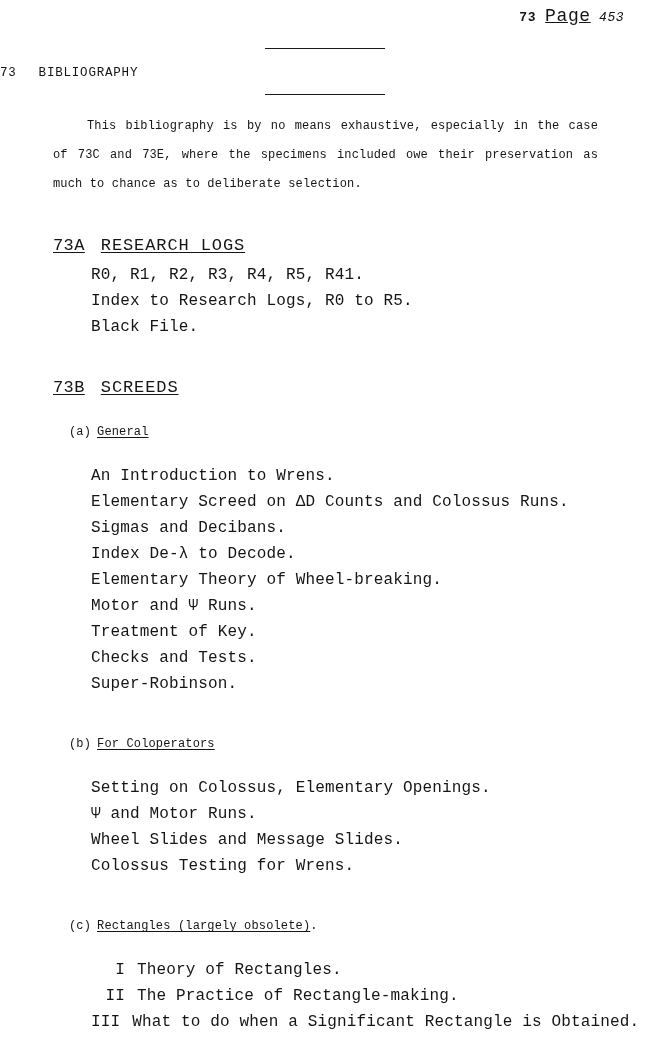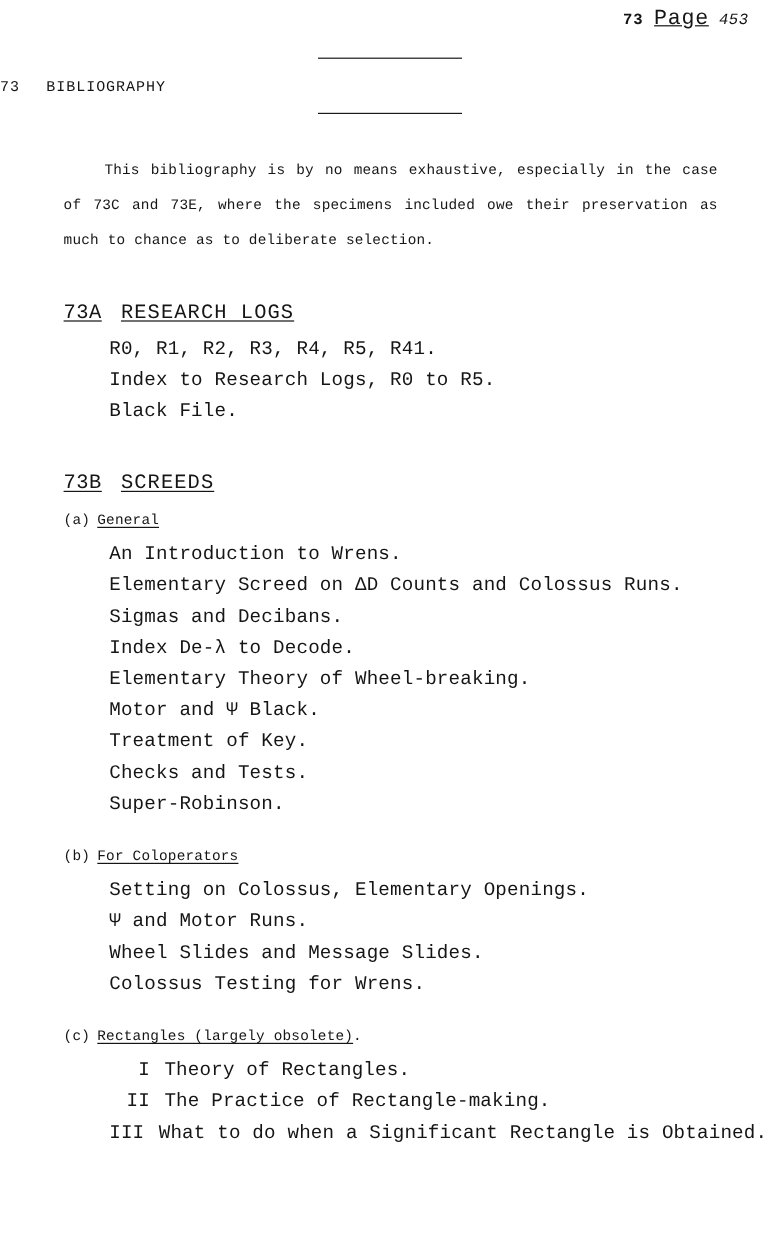--- a/index.html
+++ b/index.html
@@ -60,21 +60,21 @@
   .title-line {
     font-size: 12.5px;
     letter-spacing: 0.8px;
     white-space: nowrap;
   }
   .title-line .tnum { margin-right: 22px; }
 
   
   .body {
     position: absolute;
-    top: 128px;
+    top: 112px;
     left: 53px;
     width: 545px;
     font-size: 12px;
     line-height: 29px;
     letter-spacing: 0.15px;
   }
   .para {
     margin: 0 0 6px 0;
     text-align: justify;
     text-justify: inter-word;
@@ -94,21 +94,21 @@
     text-underline-offset: 2px;
     margin-right: 16px;
   }
   .section-head .name {
     text-decoration: underline;
     text-underline-offset: 2px;
     letter-spacing: 0.9px;
   }
 
   .sub-head {
-    margin: 0;
+    margin: 16px;
     font-size: 12px;
   }
   .sub-head .marker { margin-right: 6px; }
   .sub-head .label {
     text-decoration: underline;
     text-underline-offset: 2px;
   }
 
   .item-list {
     list-style: none;
@@ -176,21 +176,21 @@
 
       <p class="sub-head">
         <span class="marker">(a)</span><span class="label">General</span>
       </p>
       <ul class="item-list">
         <li>An Introduction to Wrens.</li>
         <li>Elementary Screed on ΔD Counts and Colossus Runs.</li>
         <li>Sigmas and Decibans.</li>
         <li>Index De-λ to Decode.</li>
         <li>Elementary Theory of Wheel-breaking.</li>
-        <li>Motor and Ψ Black.</li>
+        <li>Motor and Ψ Runs.</li>
         <li>Treatment of Key.</li>
         <li>Checks and Tests.</li>
         <li>Super-Robinson.</li>
       </ul>
 
       <div class="spacer-md"></div>
 
       <p class="sub-head">
         <span class="marker">(b)</span><span class="label">For Coloperators</span>
       </p>

